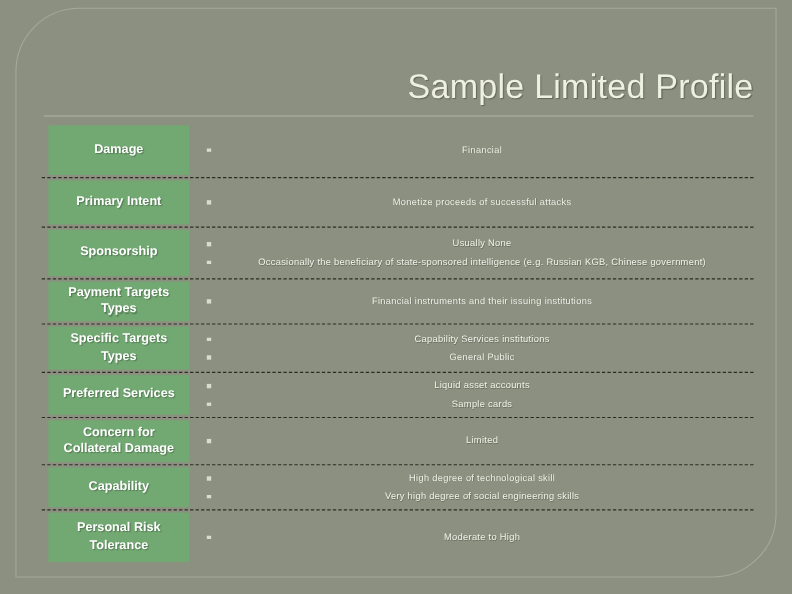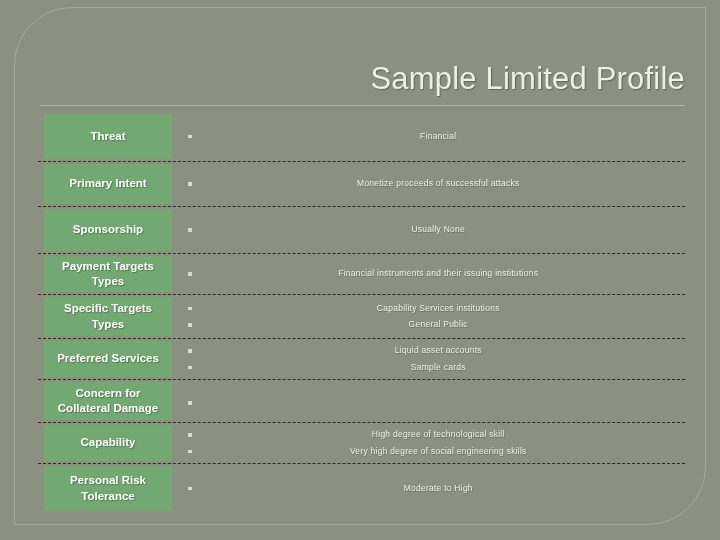--- a/index.html
+++ b/index.html
@@ -143,21 +143,21 @@
 <div id="slide-frame"></div>
 
 <div id="title-block">
   <h1 id="slide-title">Sample Limited Profile</h1>
   <div id="title-rule"></div>
 </div>
 
 <div id="threat-table">
     <div class="table-row h-motive">
       <div class="row-label-cell">
-        <div class="row-label-inner">Threat</div>
+        <div class="row-label-inner">Damage</div>
       </div>
       <div class="row-content-cell">
         <div class="bullet-item">
           <span class="bullet-marker"></span>
           <span class="bullet-text">Financial</span>
         </div>
       </div>
     </div>
     <div class="table-row h-intent">
       <div class="row-label-cell">
@@ -172,20 +172,24 @@
     </div>
     <div class="table-row h-sponsor">
       <div class="row-label-cell">
         <div class="row-label-inner">Sponsorship</div>
       </div>
       <div class="row-content-cell">
         <div class="bullet-item">
           <span class="bullet-marker"></span>
           <span class="bullet-text">Usually None</span>
         </div>
+        <div class="bullet-item">
+          <span class="bullet-marker"></span>
+          <span class="bullet-text">Occasionally the beneficiary of state-sponsored intelligence (e.g. Russian KGB, Chinese government)</span>
+        </div>
       </div>
     </div>
     <div class="table-row h-general">
       <div class="row-label-cell">
         <div class="row-label-inner">Payment Targets Types</div>
       </div>
       <div class="row-content-cell">
         <div class="bullet-item">
           <span class="bullet-marker"></span>
           <span class="bullet-text">Financial instruments and their issuing institutions</span>
@@ -222,20 +226,21 @@
         </div>
       </div>
     </div>
     <div class="table-row h-concern">
       <div class="row-label-cell">
         <div class="row-label-inner">Concern for Collateral Damage</div>
       </div>
       <div class="row-content-cell">
         <div class="bullet-item">
           <span class="bullet-marker"></span>
+          <span class="bullet-text">Limited</span>
         </div>
       </div>
     </div>
     <div class="table-row h-capability">
       <div class="row-label-cell">
         <div class="row-label-inner">Capability</div>
       </div>
       <div class="row-content-cell">
         <div class="bullet-item">
           <span class="bullet-marker"></span>

